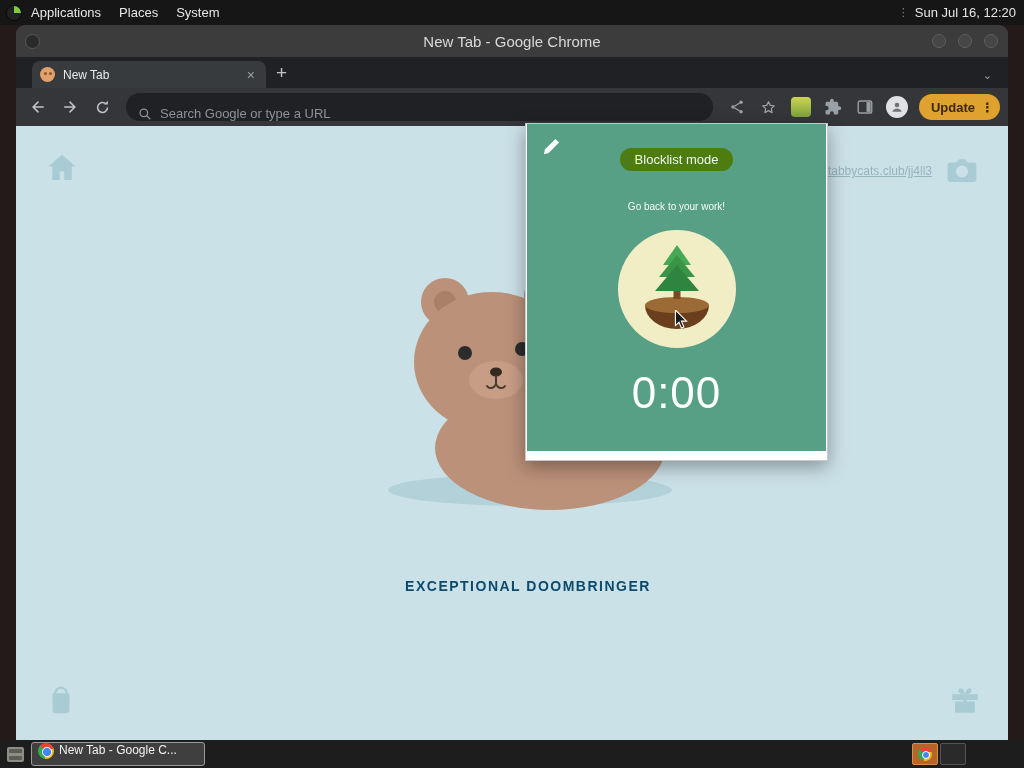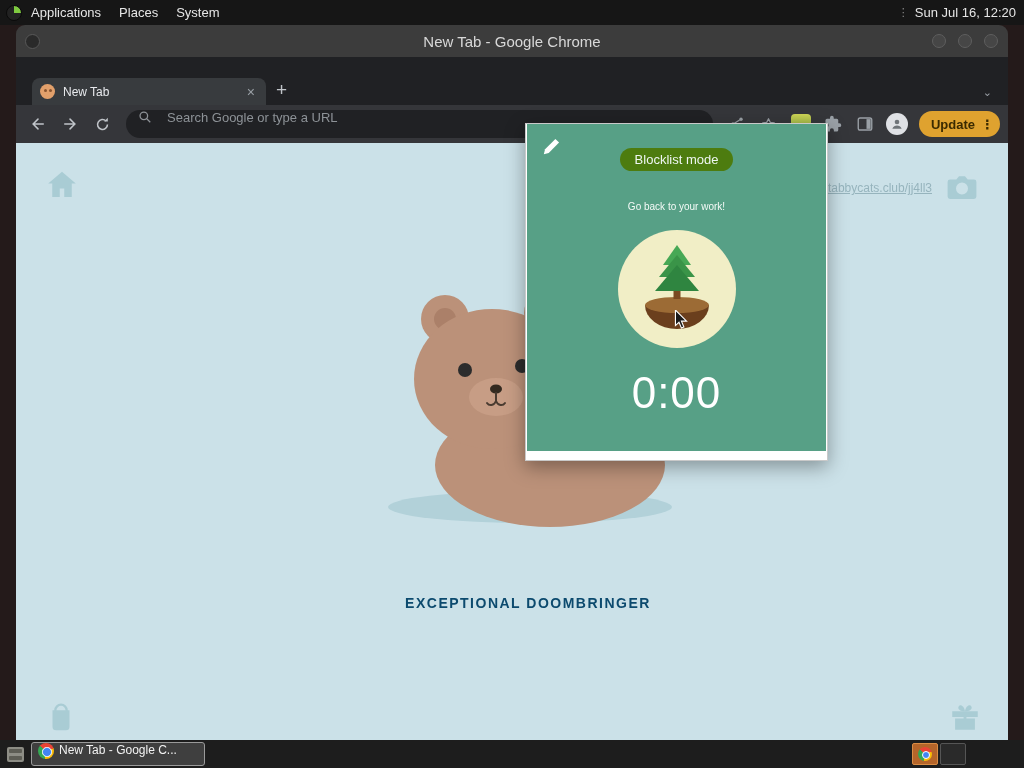--- a/index.html
+++ b/index.html
@@ -29,32 +29,32 @@
   .cl16{width:16px;height:16px;} .cl14{width:14px;height:14px;}
 
   
   #chrome-window{position:absolute;left:16px;top:25px;width:992px;height:715px;z-index:10;}
   #titlebar{height:32px;background:#3c3c3c;border-radius:9px 9px 0 0;display:flex;align-items:center;position:relative;}
   #titlebar-title{position:absolute;left:0;right:0;text-align:center;color:#d8d8d8;font-size:15px;}
   #titlebar-icon{width:15px;height:15px;border-radius:50%;background:#2a2a2a;border:1px solid #585858;margin-left:9px;z-index:2;}
   #win-controls{margin-left:auto;display:flex;gap:12px;padding-right:10px;z-index:2;}
   .win-circle{width:14px;height:14px;border-radius:50%;background:#464646;border:1px solid #5e5e5e;}
 
-  #tabstrip{height:48px;background:#202124;display:flex;align-items:flex-end;position:relative;}
+  #tabstrip{height:31px;background:#202124;display:flex;align-items:flex-end;position:relative;}
   #tab-active{margin-left:16px;width:234px;height:27px;background:#383b3e;border-radius:8px 8px 0 0;display:flex;align-items:center;padding:0 8px;gap:8px;}
   .tab-favicon{width:15px;height:15px;border-radius:50%;background:#e2a06b;position:relative;}
   .tab-favicon::after{content:"";position:absolute;left:4px;top:5px;width:3px;height:3px;border-radius:50%;background:#8a5530;box-shadow:5px 0 0 #8a5530;}
   #tab-title{color:#e8eaed;font-size:12px;flex:1;}
   .tab-close{color:#9aa0a6;font-size:14px;line-height:1;padding:1px 3px;border-radius:50%;}
   #new-tab-btn{color:#c0c4c9;font-size:19px;margin-left:10px;margin-bottom:4px;}
   #tab-chevron{position:absolute;right:16px;bottom:6px;color:#9aa0a6;font-size:11px;}
 
   #toolbar{height:38px;background:#35363a;display:flex;align-items:center;padding:0 8px;gap:4px;}
   .tb-btn{width:28px;height:28px;display:flex;align-items:center;justify-content:center;border-radius:50%;flex:0 0 auto;}
-  #omnibox{flex:1;height:28px;background:#202124;border-radius:14px;display:flex;align-items:flex-start;padding:0 12px;gap:15px;margin:10px 6px;}
+  #omnibox{flex:1;height:28px;background:#202124;border-radius:14px;display:flex;align-items:flex-end;padding:0 12px;gap:8px;margin:10px 6px;}
   #omnibox input{flex:1;background:transparent;border:none;outline:none;color:#e8eaed;font-size:13px;font-family:inherit;}
   #omnibox input::placeholder{color:#8d9297;}
   .ext-forest{width:20px;height:20px;border-radius:4px;background:linear-gradient(#cdd455,#7da23c);}
   .avatar-circle{width:22px;height:22px;border-radius:50%;background:#dfe1e5;display:flex;align-items:center;justify-content:center;}
   #update-chip{height:26px;background:#dfa22f;border-radius:13px;display:flex;align-items:center;gap:6px;padding:0 6px 0 12px;margin-left:4px;}
   #update-label{color:#3a2a00;font-size:13px;font-weight:bold;}
   #update-kebab{color:#3a2a00;font-size:13px;font-weight:bold;letter-spacing:0;}
 
   
   #content{height:614px;background:#cbe1e8;position:relative;overflow:hidden;}

